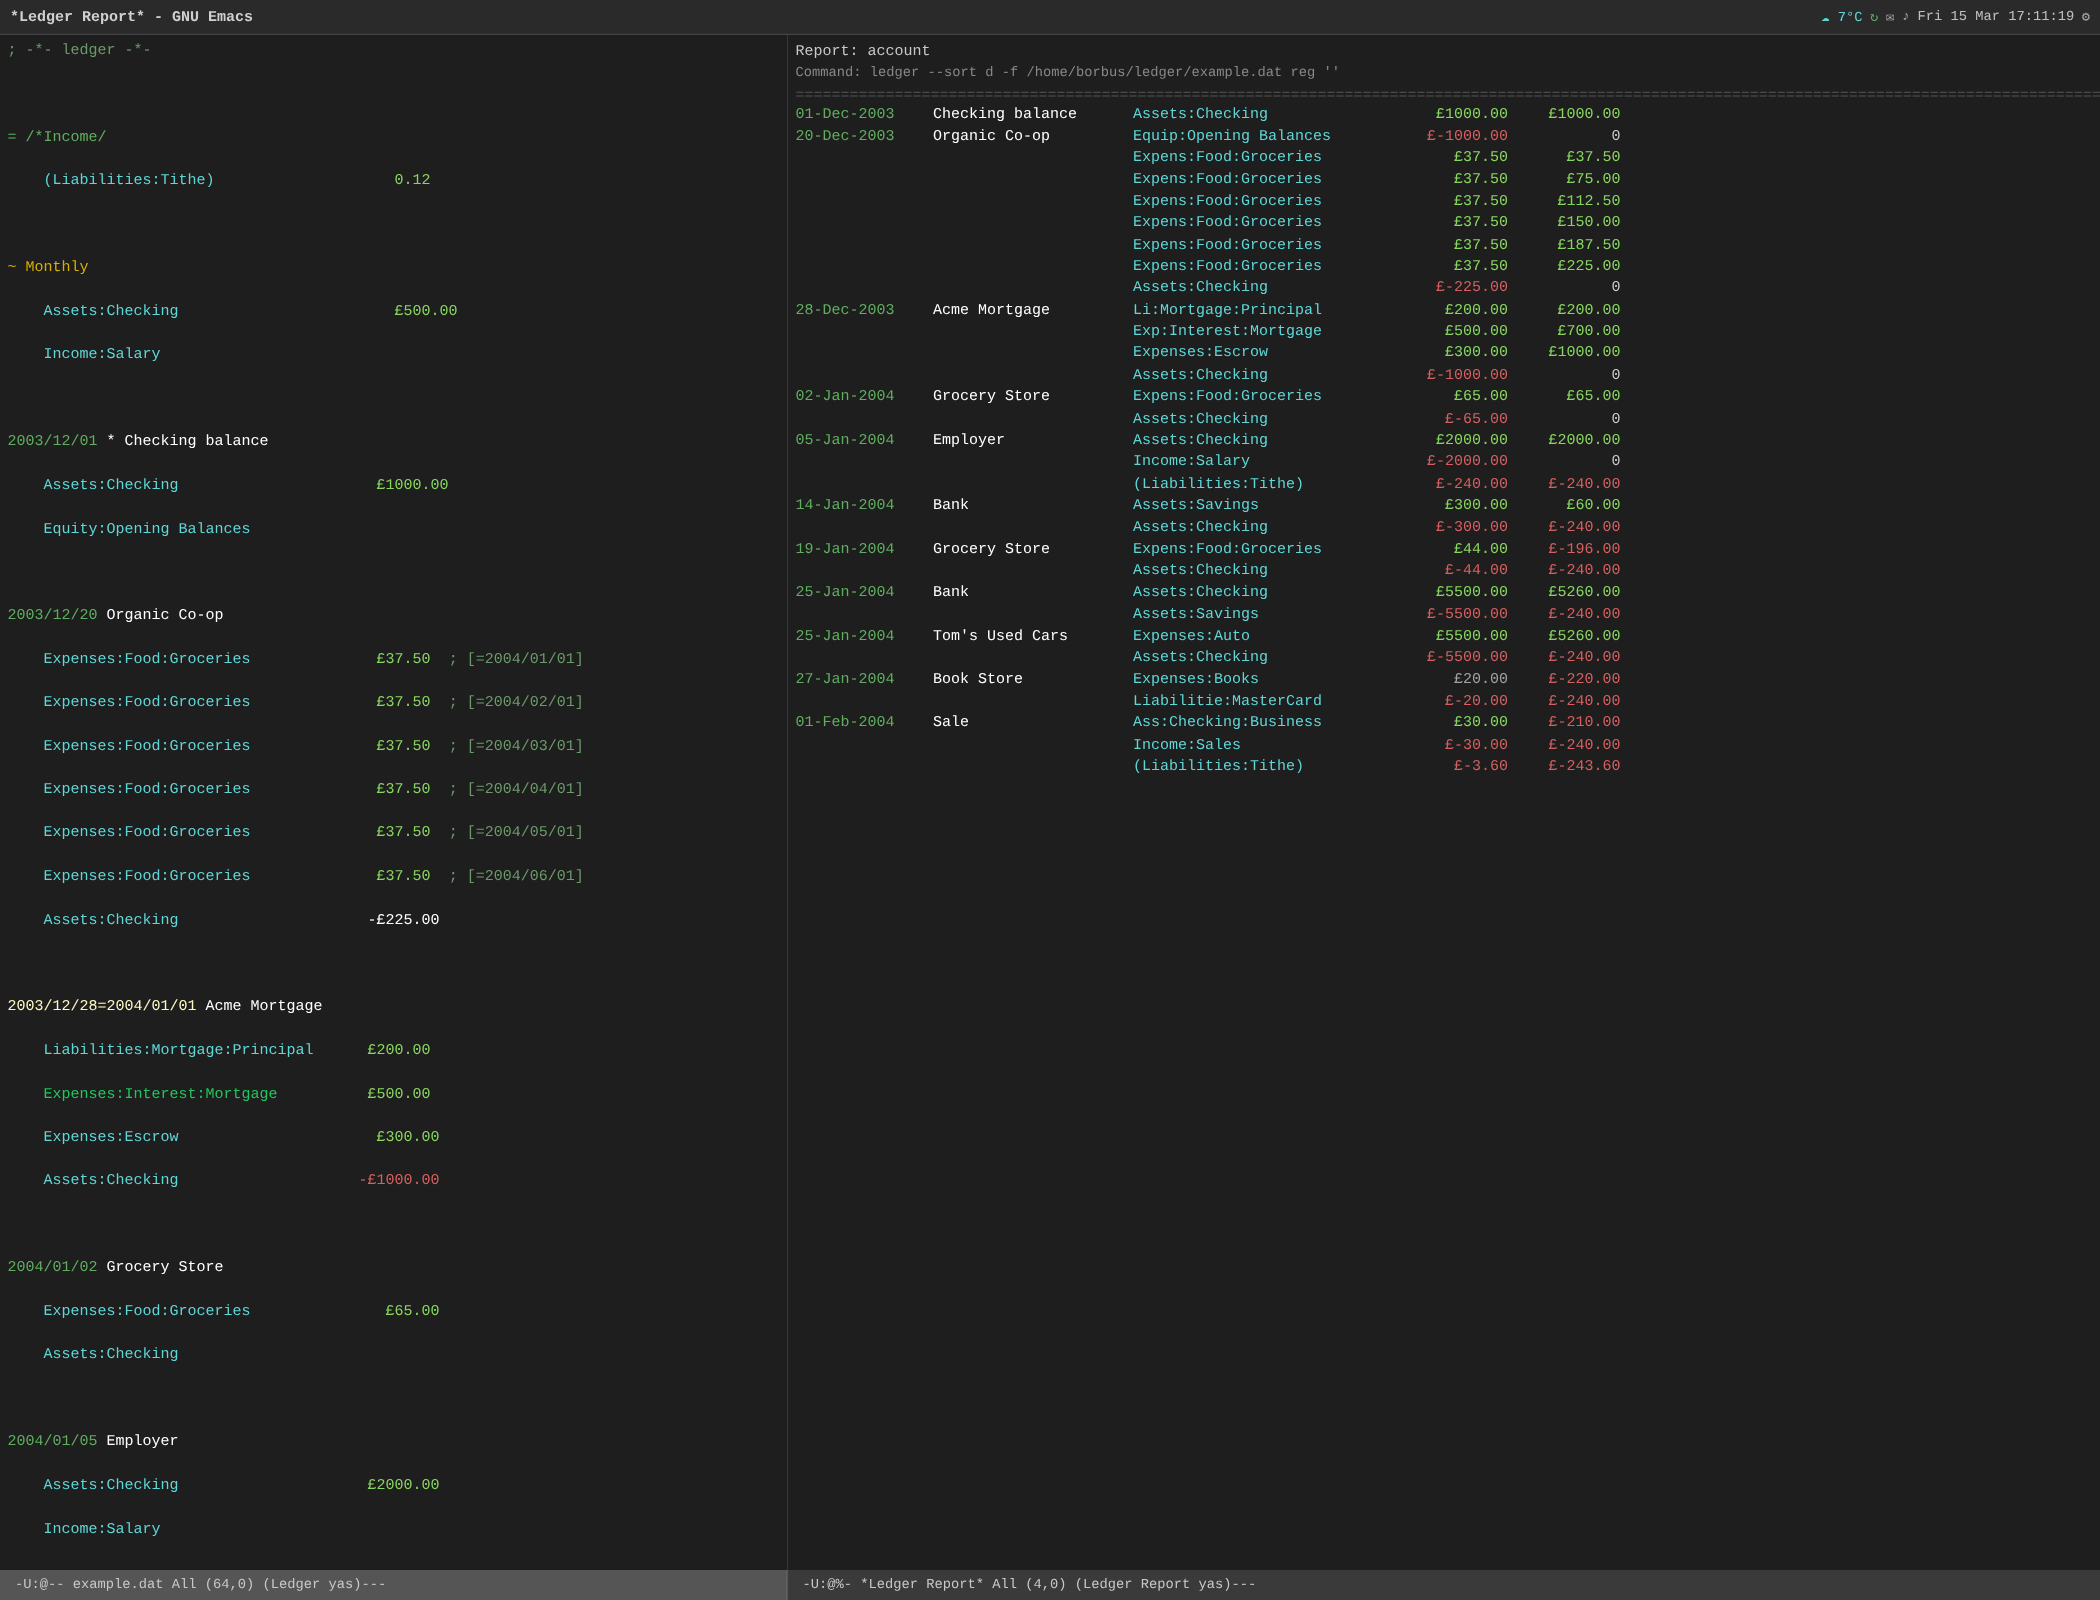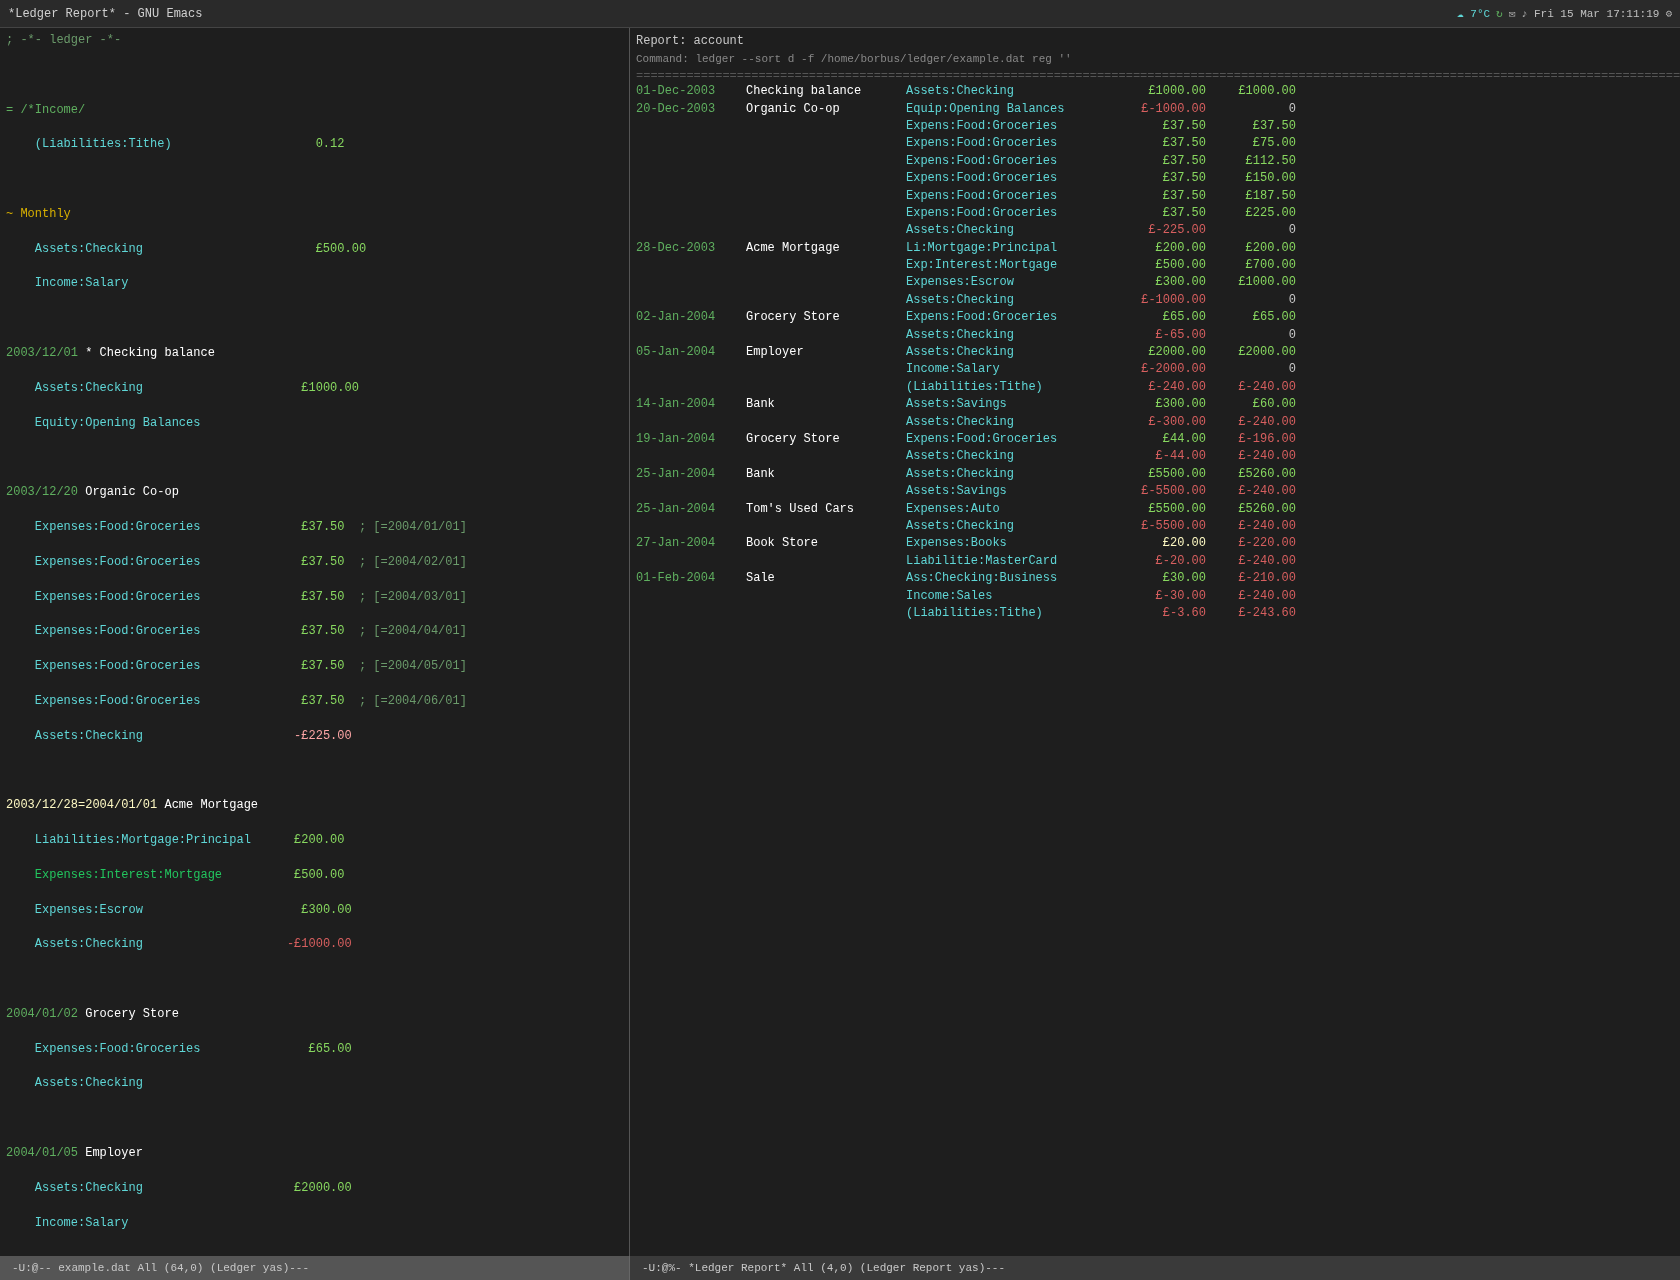--- a/index.html
+++ b/index.html
@@ -19,20 +19,21 @@
       display: flex;
       align-items: center;
       justify-content: space-between;
       height: 28px;
       border-bottom: 1px solid #444;
     }
     .title-bar-left {
       display: flex;
       align-items: flex-end;
       gap: 8px;
+      font-weight: bold;
     }
     .title-bar-right {
       display: flex;
       align-items: center;
       gap: 6px;
       font-size: 11px;
       color: #c0c0c0;
     }
     .main-container {
       display: flex;
@@ -138,21 +139,21 @@
 <span class="line">    <span style="color:#5fd7d7;">Assets:Checking</span>                      <span style="color:#87d75f;">£1000.00</span></span>
 <span class="line">    <span style="color:#5fd7d7;">Equity:Opening Balances</span></span>
 <span class="line"> </span>
 <span class="line"><span style="color:#5faf5f;">2003/12/20</span> <span style="color:#ffffff;">Organic Co-op</span></span>
 <span class="line">    <span style="color:#5fd7d7;">Expenses:Food:Groceries</span>              <span style="color:#87d75f;">£37.50</span>  <span style="color:#6a9a6a;margin-top:40px;">; [=2004/01/01]</span></span>
 <span class="line">    <span style="color:#5fd7d7;">Expenses:Food:Groceries</span>              <span style="color:#87d75f;">£37.50</span>  <span style="color:#6a9a6a;">; [=2004/02/01]</span></span>
 <span class="line">    <span style="color:#5fd7d7;">Expenses:Food:Groceries</span>              <span style="color:#87d75f;">£37.50</span>  <span style="color:#6a9a6a;">; [=2004/03/01]</span></span>
 <span class="line">    <span style="color:#5fd7d7;">Expenses:Food:Groceries</span>              <span style="color:#87d75f;">£37.50</span>  <span style="color:#6a9a6a;">; [=2004/04/01]</span></span>
 <span class="line">    <span style="color:#5fd7d7;">Expenses:Food:Groceries</span>              <span style="color:#87d75f;">£37.50</span>  <span style="color:#6a9a6a;">; [=2004/05/01]</span></span>
 <span class="line">    <span style="color:#5fd7d7;">Expenses:Food:Groceries</span>              <span style="color:#87d75f;">£37.50</span>  <span style="color:#6a9a6a;">; [=2004/06/01]</span></span>
-<span class="line">    <span style="color:#5fd7d7;">Assets:Checking</span>                     <span style="color:#fca5a5;">-£225.00</span></span>
+<span class="line">    <span style="color:#5fd7d7;">Assets:Checking</span>                     <span style="color:#ffffff;">-£225.00</span></span>
 <span class="line"> </span>
 <span class="line"><span style="color:#fef9c3;">2003/12/28=2004/01/01</span> <span style="color:#ffffff;">Acme Mortgage</span></span>
 <span class="line">    <span style="color:#5fd7d7;">Liabilities:Mortgage:Principal</span>      <span style="color:#87d75f;">£200.00</span></span>
 <span class="line">    <span style="color:#22c55e;">Expenses:Interest:Mortgage</span>          <span style="color:#87d75f;">£500.00</span></span>
 <span class="line">    <span style="color:#5fd7d7;">Expenses:Escrow</span>                      <span style="color:#87d75f;">£300.00</span></span>
 <span class="line">    <span style="color:#5fd7d7;">Assets:Checking</span>                    <span style="color:#d75f5f;">-£1000.00</span></span>
 <span class="line"> </span>
 <span class="line"><span style="color:#5faf5f;">2004/01/02</span> <span style="color:#ffffff;">Grocery Store</span></span>
 <span class="line">    <span style="color:#5fd7d7;">Expenses:Food:Groceries</span>               <span style="color:#87d75f;">£65.00</span></span>
 <span class="line">    <span style="color:#5fd7d7;">Assets:Checking</span></span>
@@ -384,21 +385,21 @@
       <span class="col-desc"></span>
       <span class="col-account">Assets:Checking</span>
       <span class="col-amount" style="color:#d75f5f;">£-5500.00</span>
       <span class="col-running" style="color:#d75f5f;">£-240.00</span>
     </div>
 
     <div class="report-line">
       <span class="col-date">27-Jan-2004</span>
       <span class="col-desc">Book Store</span>
       <span class="col-account">Expenses:Books</span>
-      <span class="col-amount" style="color:#fef9c3;">£20.00</span>
+      <span class="col-amount" style="color:#a3a3a3;">£20.00</span>
       <span class="col-running" style="color:#d75f5f;">£-220.00</span>
     </div>
     <div class="report-line">
       <span class="col-date"></span>
       <span class="col-desc"></span>
       <span class="col-account">Liabilitie:MasterCard</span>
       <span class="col-amount" style="color:#d75f5f;">£-20.00</span>
       <span class="col-running" style="color:#d75f5f;">£-240.00</span>
     </div>
 

